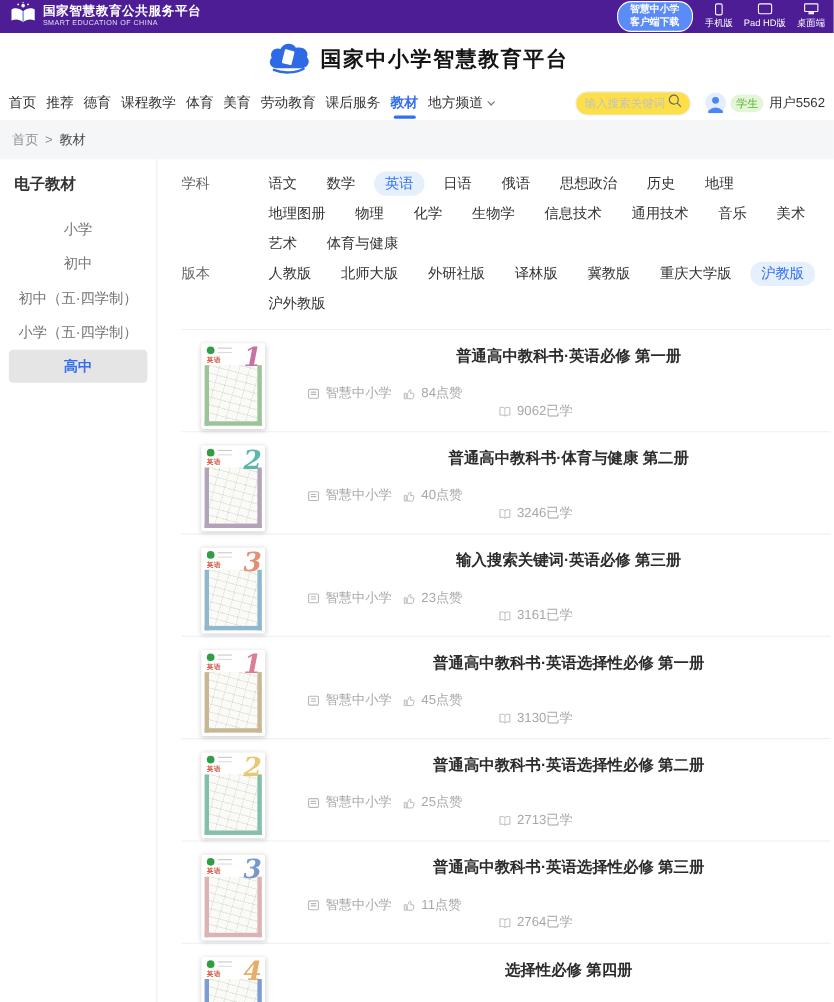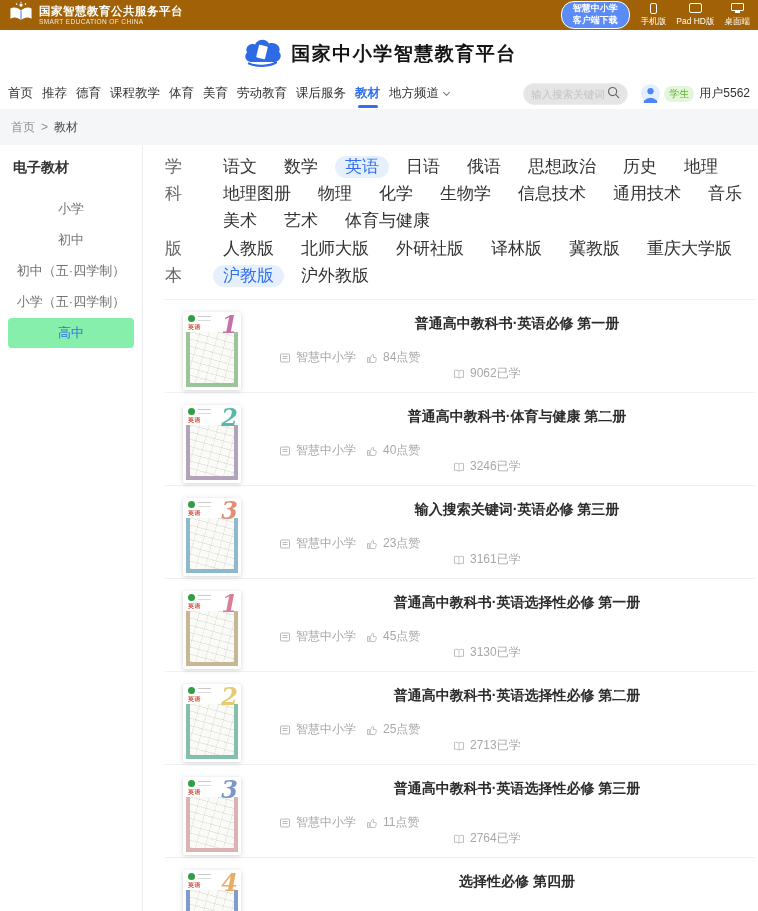--- a/index.html
+++ b/index.html
@@ -1,20 +1,20 @@
 <!DOCTYPE html>
 <html><head>
 <meta charset="utf-8">
 <style>
   * { margin:0; padding:0; box-sizing:border-box; }
   html,body { width:758px; height:911px; overflow:hidden; background:#fff;
     font-family:"Liberation Sans","DejaVu Sans",sans-serif; }
 
   
-  .topbar { height:30px; background:#a16207; display:flex; align-items:center;
+  .topbar { height:30px; background:#4c1d95; display:flex; align-items:center;
     padding:0 8px; color:#fff; }
   .brand { display:flex; align-items:center; gap:5px; }
   .brand-text { line-height:1.15; }
   .brand-title { font-size:11.5px; font-weight:bold; letter-spacing:.5px; }
   .brand-sub { font-size:6.5px; opacity:.85; letter-spacing:.4px; }
   .topbar-right { margin-left:auto; display:flex; align-items:center; gap:11px; }
   .download-pill { border:1px solid #fff; background:#5b8bf7; border-radius:13px;
     padding:1px 11px; text-align:center; font-size:9px; font-weight:bold;
     line-height:1.3; cursor:pointer; }
   .device { display:flex; flex-direction:column; align-items:center; font-size:8.5px; gap:2px;text-align:center; }
@@ -32,45 +32,45 @@
   
   .nav { height:31px; background:#fff; display:flex; align-items:center; padding:0 8px; }
   .nav-item { font-size:12.5px; color:#333; margin-right:9px; cursor:pointer;
     position:relative; height:100%; display:flex; align-items:center; white-space:nowrap; }
   .nav-item.active { color:#3370ef; font-weight:bold; }
   .nav-item.active::after { content:""; position:absolute; bottom:1px; left:50%;
     transform:translateX(-50%); width:20px; height:3px; background:#3370ef; border-radius:2px; }
   .caret { width:5px; height:5px; border-right:1.3px solid #777; border-bottom:1.3px solid #777;
     transform:rotate(45deg); display:inline-block; margin:-3px 0 0 5px; }
   .nav-right { margin-left:auto; display:flex; align-items:center; }
-  .search-box { width:105px; height:22px; background:#e5e5e5; border:1px solid #ededed;
+  .search-box { width:105px; height:22px; background:#fde047; border:1px solid #ededed;
     border-radius:12px; display:flex; align-items:center; padding:0 7px; margin-right:13px; }
   .search-box input { flex:1; min-width:0; border:none; background:transparent; outline:none;
     font-size:10.5px; color:#333; font-family:inherit; }
   .search-box input::placeholder { color:#c2c2c2; }
   .avatar { width:19px; height:19px; margin-right:4px; }
   .role-badge { background:#e4f6d9; color:#5cb531; font-size:10px; padding:1px 5px;
     border-radius:9px; margin-right:5px; }
   .user-name { font-size:12px; color:#333; white-space:nowrap; }
 
   
   .breadcrumb { height:36px; background:#f5f6f8; display:flex; align-items:center;
     padding:0 11px; font-size:12px; color:#919191; gap:6px; }
   .breadcrumb .current { color:#474747; }
 
   
   .main { display:flex; height:766px; background:#fff; }
   .sidebar { width:143px; flex-shrink:0; border-right:1px solid #ebedf0; padding-top:10px; }
   .sidebar-title { font-size:14px; font-weight:bold; color:#333; padding:4px 0 16px 13px; }
   .side-item { height:30px; margin:1px 8px; display:flex; align-items:center;
     justify-content:center; font-size:13px; color:#737373; border-radius:4px; cursor:pointer; }
-  .side-item.active { background:#86efac; color:#3370ef; font-weight:normal; }
+  .side-item.active { background:#e5e5e5; color:#3370ef; font-weight:bold; }
 
   .content { flex:1; padding:8px 3px 0 22px; overflow:hidden; }
-  .filter-row { display:flex; font-size:17px; margin-bottom:1px; }
+  .filter-row { display:flex; font-size:13px; margin-bottom:1px;gap:21px; }
   .filter-label { color:#666; flex-shrink:0; width:32px; margin-right:16px; line-height:27px; }
   .filter-items { display:flex; flex-wrap:wrap; column-gap:7px; }
   .filter-item { padding:0 10px; line-height:22px; margin:2.5px 0; color:#333;
     border-radius:12px; cursor:pointer; white-space:nowrap; }
   .filter-item.active { background:#e6f0fd; color:#3370ef; }
 
   
   .book-list { margin-top:10px; border-top:1px solid #f0f0f2; }
   .book-row { display:flex; padding:12px 0 0 18px; height:93px; border-bottom:1px solid #f0f0f2; }
   .book-cover { width:58px; height:78px; position:relative; margin-right:38px; flex-shrink:0;

